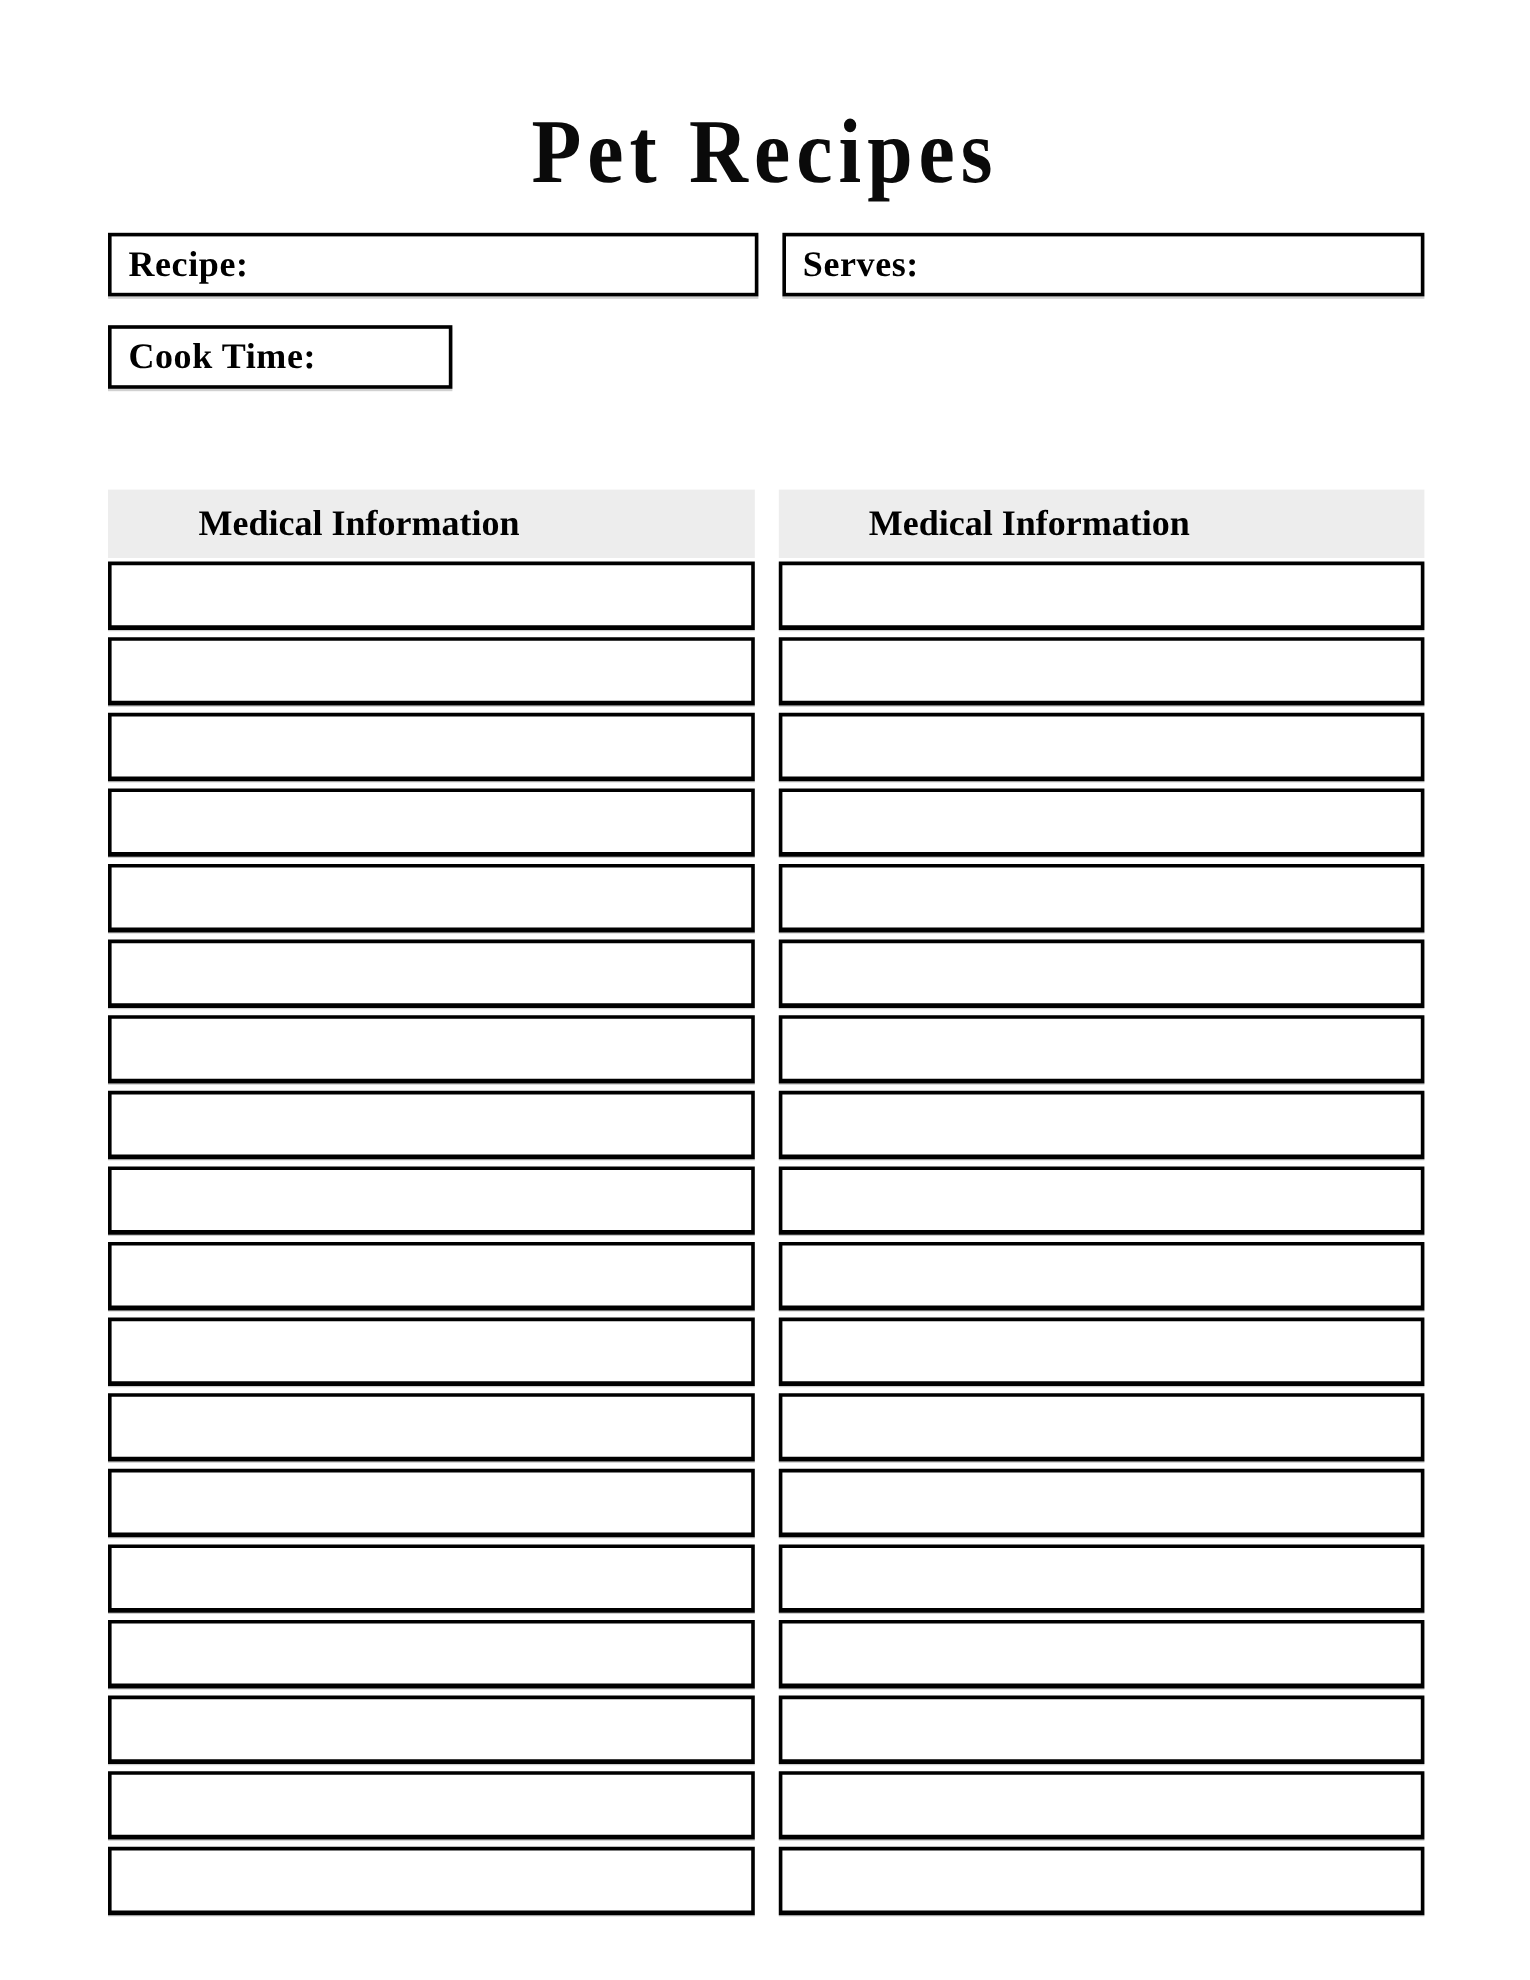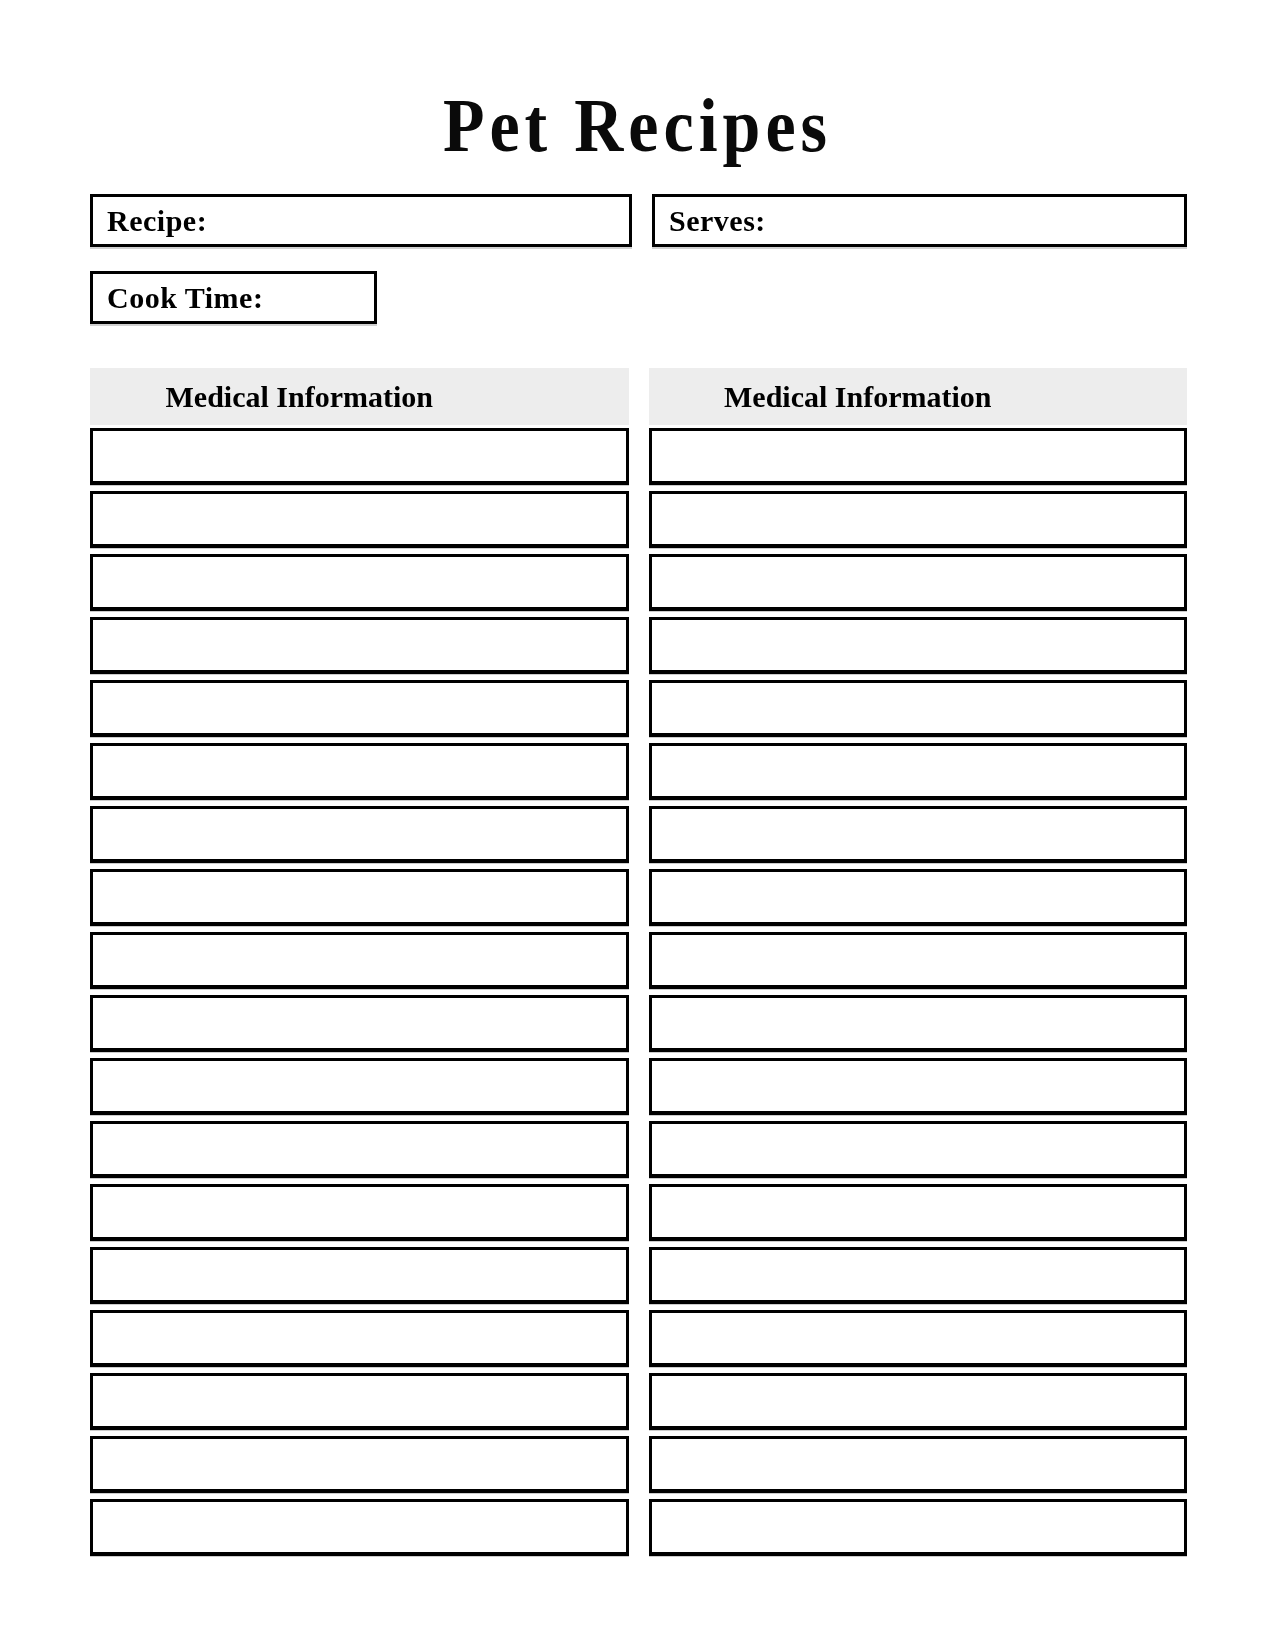--- a/index.html
+++ b/index.html
@@ -69,20 +69,21 @@
     box-sizing: border-box;
     height: 57px;
     background: var(--header-bg, #ededed);
     display: flex;
     align-items: center;
     justify-content: center;
     padding-right: 120px; 
     font-size: 30px;
     font-weight: bold;
     white-space: nowrap;
+    margin-top: 40px;
   }
   .rows {
     display: flex;
     flex-direction: column;
     gap: 6px;
     margin-top: 3px;
   }
   .mrow {
     box-sizing: border-box;
     height: 57px;

